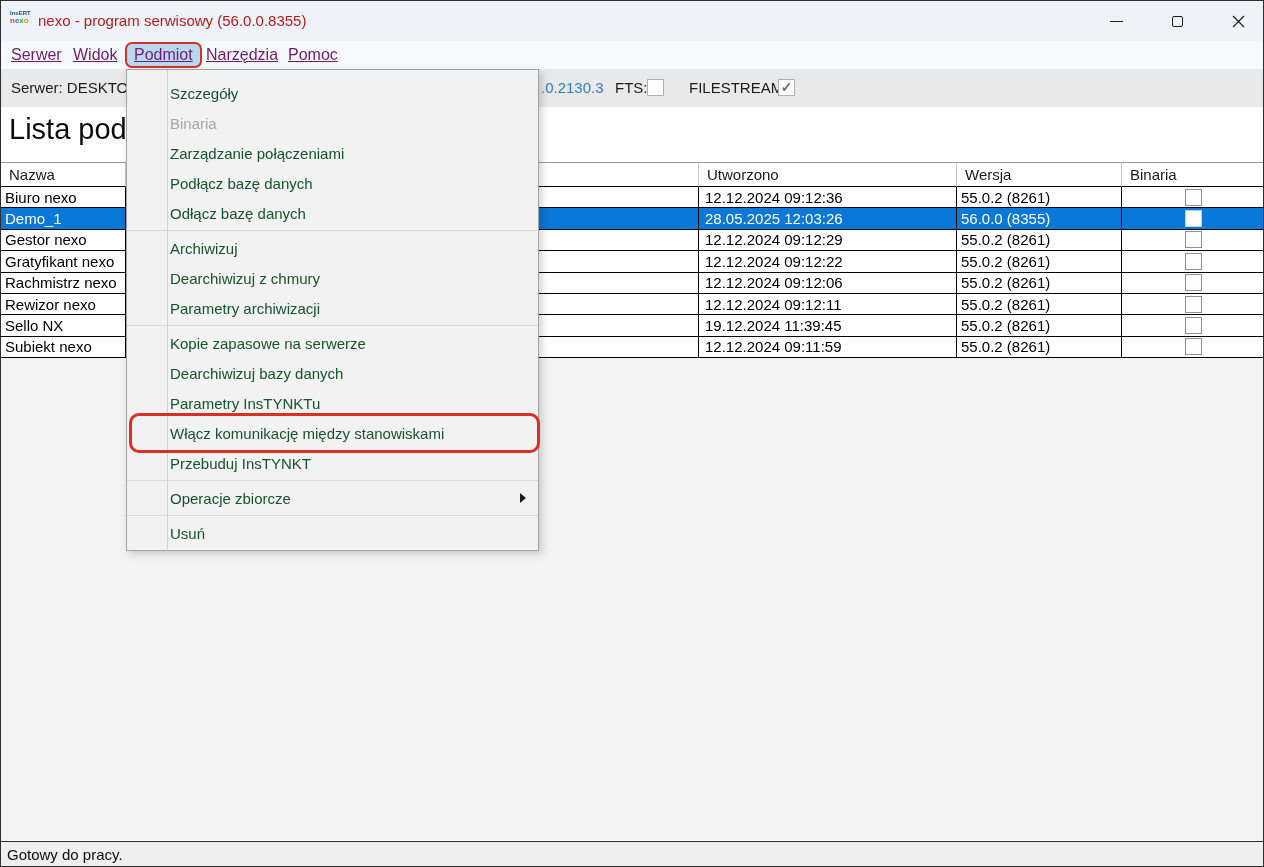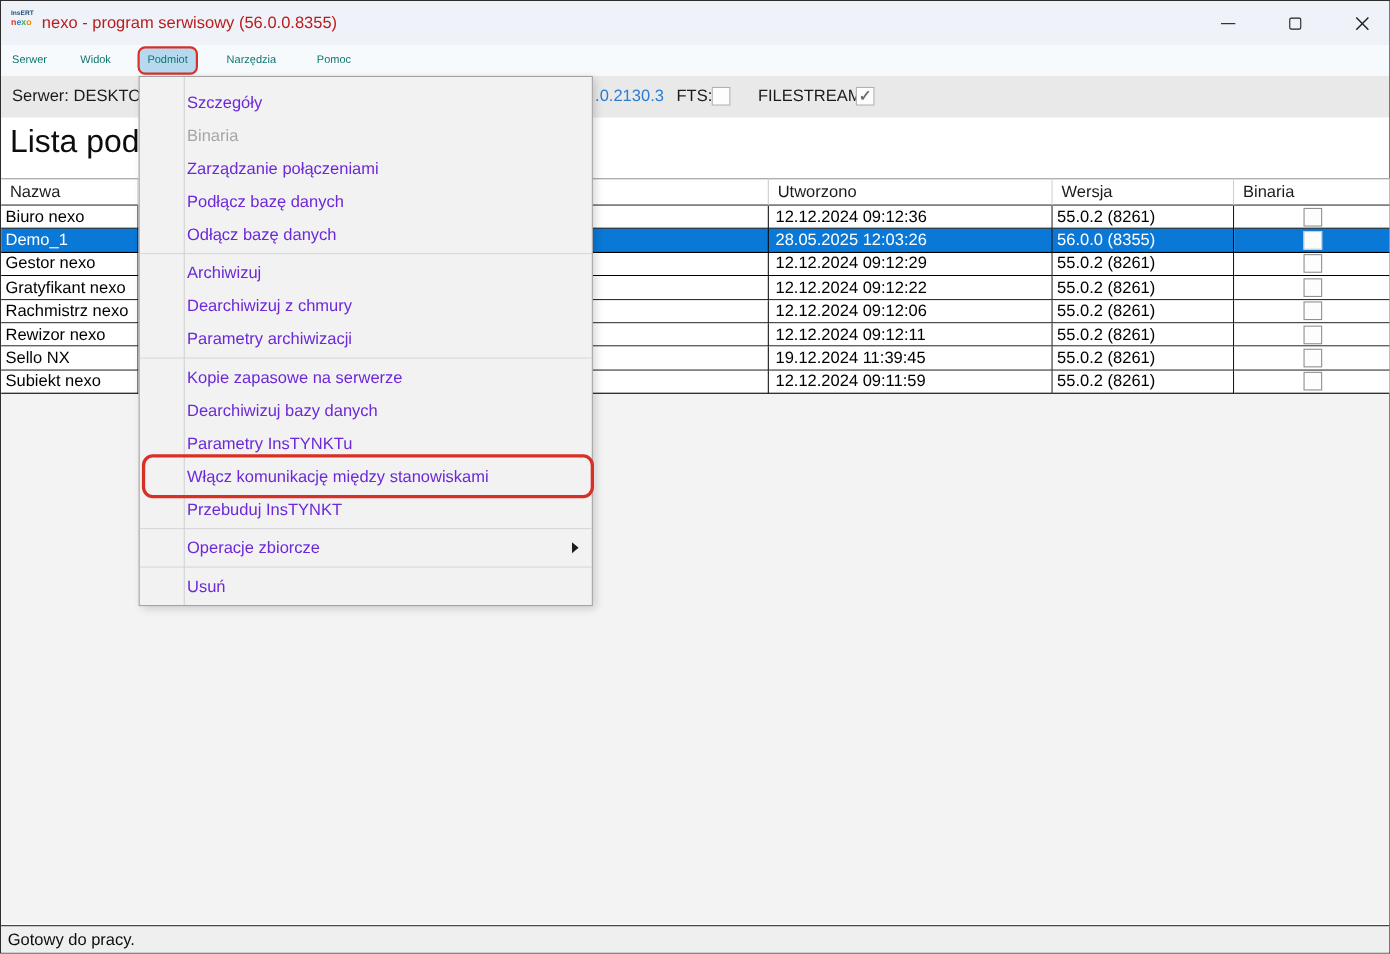--- a/index.html
+++ b/index.html
@@ -13,21 +13,21 @@
   .logo .l2 { display:block; font-size:8px; font-weight:bold; }
   .logo .c0 { color:#d63a2f; } .logo .c1 { color:#2e7bc4; } .logo .c2 { color:#3fae49; } .logo .c3 { color:#e98a00; }
   .win-title { position:absolute; left:37px; top:0; height:40px; line-height:40px; font-size:15px; color:#b91c1c; white-space:nowrap; }
   .winbtn { position:absolute; top:0; width:46px; height:40px; display:flex; align-items:center; justify-content:center; }
   .winbtn.min { left:1092px; } .winbtn.max { left:1153px; } .winbtn.cls { left:1214px; }
   .glyph-min { width:13px; height:0; border-top:1.5px solid #1f1f1f; }
   .glyph-max { width:11px; height:11px; border:1.5px solid #1f1f1f; border-radius:2px; }
 
   
   .menubar { position:absolute; left:0; top:40px; width:100%; height:28px; background:#f7fafd; }
-  .mb-item { position:absolute; top:0; height:28px; line-height:28px; font-size:10px; color:#0f766e; white-space:nowrap; }
+  .mb-item { position:absolute; top:0; height:28px; line-height:28px; font-size:16px; color:#701a75; white-space:nowrap;text-decoration:underline; }
   .mb-item.active { top:1px; height:26px; line-height:22px; padding:0 7px; background:#b7d9f0; border:2px solid #d93026; border-radius:7px; }
 
   
   .infobar { position:absolute; left:0; top:68px; width:100%; height:38px; background:#e9e9e9; }
   .ib-text { position:absolute; top:0; height:38px; line-height:38px; font-size:15px; color:#1b1b1b; white-space:nowrap; }
   .ib-blue { color:#2d7dd2;text-align:center; }
   .ib-check { position:absolute; top:10px; width:17px; height:17px; background:#fdfdfd; border:1px solid #b0b0b0; display:flex; align-items:center; justify-content:center; font-size:14px; font-weight:bold; color:#6e6e6e; line-height:17px; }
 
   
   .client { position:absolute; left:0; top:106px; width:100%; height:733px; background:#ffffff; }
@@ -45,21 +45,21 @@
     display:flex; align-items:center; padding-left:4px; background:#fff; white-space:nowrap; overflow:hidden; }
   .tcell.date { padding-left:6px; } .tcell.ver { padding-left:4px; }
   .tcell.chk { justify-content:center; padding-left:0; border-right:none; }
   .bin-box { width:17px; height:17px; background:#fdfdfd; border:1px solid #909090; }
 
   
   .dropdown { position:absolute; left:125px; top:68px; width:413px; background:#f2f2f2;
     border:1px solid #a3a3a3; box-shadow:3px 3px 8px rgba(0,0,0,0.18); padding:8px 0 2px 0; z-index:50; }
   .gutter-line { position:absolute; left:40px; top:0; bottom:0; width:1px; background:#d2d2d2; }
   .menu-item { position:relative; height:30px; display:flex; align-items:center; padding-left:43px; padding-right:10px;
-    font-size:15px; color:#6d28d9; white-space:nowrap; }
+    font-size:15px; color:#14532d; white-space:nowrap; }
   .menu-item.disabled { color:#a6a6a6; }
   .menu-sep { height:1px; background:#d8d8d8; margin:2px 0; }
   .submenu-arrow { position:absolute; right:12px; top:50%; margin-top:-5px; width:0; height:0;
     border-left:6px solid #1d1d1d; border-top:5px solid transparent; border-bottom:5px solid transparent; }
   .menu-item.annotated::before { content:""; position:absolute; left:2px; right:-2px; top:-5px; bottom:-5px;
     border:3px solid #d93026; border-radius:10px; pointer-events:none; }
 
   
   .statusbar { position:absolute; left:0; top:840px; width:100%; height:26px; background:#efefef; border-top:1px solid #2f2f2f; }
   .statusbar span { position:absolute; left:6px; top:0; height:25px; line-height:25px; font-size:15px; color:#0d0d0d; }

